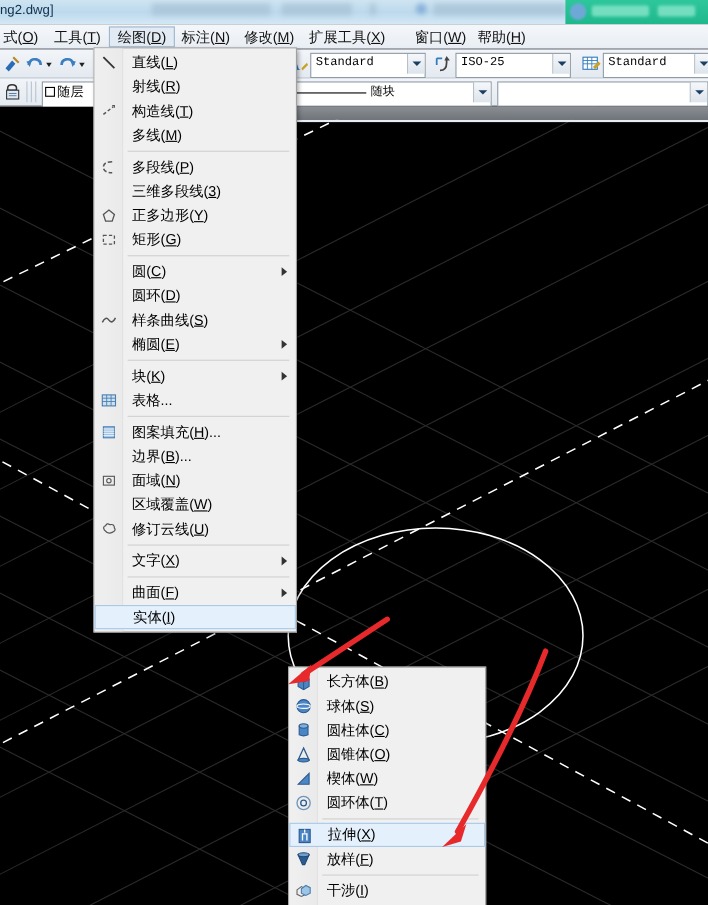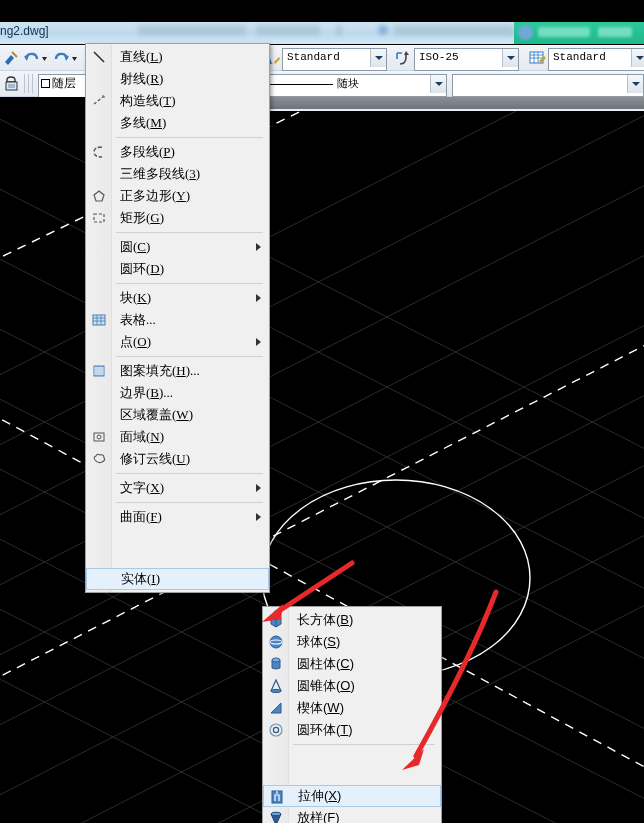--- a/index.html
+++ b/index.html
@@ -8,21 +8,20 @@
     overflow: hidden;
     font-family: "Liberation Sans", "DejaVu Sans", sans-serif;
   }
   #app { position: relative; width: 644px; height: 823px; background: #000; }
 
   
   .titlebar {
     position: absolute; left: 0; top: 0; width: 644px; height: 22px;
     background: linear-gradient(to bottom, #cfe4f2 0%, #bcd9ec 50%, #d4e8f6 100%);
     overflow: hidden;
-    margin-top: 22px;
   }
   .title-text {
     position: absolute; left: 0; top: 2px;
     font-size: 12px; color: #10314f; white-space: nowrap;
   }
   .tb-blur {
     position: absolute; top: 3px; height: 11px; border-radius: 2px;
     background: #9fb9cc; opacity: .55; filter: blur(2.2px);
   }
   .tb-green {
@@ -112,30 +111,30 @@
   }
   .menu-panel .gutter {
     position: absolute; left: 0; top: 0; bottom: 0; width: 26px;
     background: linear-gradient(to right,#f0f0f0,#eaeaea);
     border-right: 1px solid #e0e0e0;
   }
   .mrow {
     position: relative; height: 22px; line-height: 22px;
     padding-left: 34px; white-space: nowrap; cursor: default;
   }
-  .mrow.hl { background: #e4f0fb; border: 1px solid #a8c9e8; line-height:20px;margin-top:40px; }
+  .mrow.hl { background: #e4f0fb; border: 1px solid #a8c9e8; line-height:20px; }
   .mrow .sub {
     position: absolute; right: 8px; top: 7px;
     border-top: 4px solid transparent; border-bottom: 4px solid transparent;
     border-left: 5px solid #333;
   }
   .mrow .ico { position: absolute; left: 5px; top: 3px; width: 16px; height: 16px; }
   .msep { height: 1px; margin: 3px 6px 3px 30px; background: #d0d0d0; }
 
-  #drawmenu { left: 85px; top: 43px; width: 185px; padding: 2px 0; font-family: Liberation Serif, serif; }
+  #drawmenu { left: 85px; top: 43px; width: 185px; padding: 2px 0; }
   #solidmenu { left: 262px; top: 606px; width: 180px; padding: 2px 0; }
 
   u { text-decoration: underline; }
 
   
   .arrow-svg { position: absolute; left: 0; top: 0; pointer-events: none; }
 </style>
 </head>
 <body>
 
@@ -149,20 +148,30 @@
     <div class="tb-blur" style="left:394px; width:120px;"></div>
     <div class="tb-blur" style="left:522px; width:6px;"></div>
     <div class="tb-green">
       <div class="dot"></div>
       <div class="g1"></div>
       <div class="g2"></div>
     </div>
     <div class="title-text">ng2.dwg]</div>
   </div>
 
+  <div class="menubar">
+    <div class="menu-item" style="left:-4px;">式(<u>O</u>)</div>
+    <div class="menu-item" style="left:42px;">工具(<u>T</u>)</div>
+    <div class="menu-item active" style="left:99px;">绘图(<u>D</u>)</div>
+    <div class="menu-item" style="left:158px;">标注(<u>N</u>)</div>
+    <div class="menu-item" style="left:215px;">修改(<u>M</u>)</div>
+    <div class="menu-item" style="left:274px;">扩展工具(<u>X</u>)</div>
+    <div class="menu-item" style="left:370px;">窗口(<u>W</u>)</div>
+    <div class="menu-item" style="left:427px;">帮助(<u>H</u>)</div>
+  </div>
 
   <div class="toolbar-row" id="toolbar1">
     <svg class="tb-icon" style="left:2px;" viewBox="0 0 19 19">
       <path d="M3 13 L9 6 L12 9 L6 16 Z" fill="#2a6cb5"></path>
         <path d="M10 3 L15 8" stroke="#b58b2a" stroke-width="2"></path>
     </svg>
     <svg class="tb-icon" style="left:22px;" viewBox="0 0 19 19">
       <path d="M4 10 Q5 4 11 5 Q15 6 15 10" stroke="#3a7fc1" stroke-width="2.4" fill="none"></path>
       <path d="M2 7 L7 6 L5 12 Z" fill="#3a7fc1"></path>
     </svg>
@@ -314,58 +323,64 @@
     </div>
     <div class="msep"></div>
 
     <div class="mrow">
       <span>圆(<u>C</u>)</span>
       <span class="sub"></span>
     </div>
     <div class="mrow">
       <span>圆环(<u>D</u>)</span>
     </div>
+    <div class="mrow">
+      <svg class="ico" viewBox="0 0 16 16">
+          <path d="M2 10 Q5 4 8 8 Q11 12 14 6" stroke="#555" stroke-width="1.4" fill="none"></path>
+        </svg>
+      <span>样条曲线(<u>S</u>)</span>
+    </div>
+    <div class="mrow">
+      <span>椭圆(<u>E</u>)</span>
+      <span class="sub"></span>
+    </div>
     <div class="msep"></div>
 
     <div class="mrow">
       <span>块(<u>K</u>)</span>
       <span class="sub"></span>
     </div>
     <div class="mrow">
       <svg class="ico" viewBox="0 0 16 16">
         <rect x="2" y="3" width="12" height="10" fill="#cfe0f0" stroke="#4a7fae"></rect>
         <path d="M2 6 H14 M2 9 H14 M6 3 V13 M10 3 V13" stroke="#4a7fae" stroke-width=".8"></path>
       </svg>
       <span>表格...</span>
     </div>
-    <div class="mrow">
-      <span>点(<u>O</u>)</span>
-      <span class="sub"></span>
-    </div>
     <div class="msep"></div>
 
     <div class="mrow">
       <svg class="ico" viewBox="0 0 16 16">
         <rect x="3" y="3" width="10" height="10" fill="#9fc3e8" stroke="#4a7fae"></rect>
         <path d="M3 5 H13 M3 7 H13 M3 9 H13 M3 11 H13" stroke="#fff" stroke-width=".7"></path>
       </svg>
       <span>图案填充(<u>H</u>)...</span>
     </div>
     <div class="mrow">
       <span>边界(<u>B</u>)...</span>
     </div>
     <div class="mrow">
-      <span>区域覆盖(<u>W</u>)</span>
-    </div>
-    <div class="mrow">
       <svg class="ico" viewBox="0 0 16 16">
           <rect x="3" y="4" width="10" height="8" fill="none" stroke="#555"></rect>
           <circle cx="8" cy="8" r="2" fill="none" stroke="#555"></circle>
         </svg>
       <span>面域(<u>N</u>)</span>
+    </div>
+    <div class="mrow">
+      <span>区域覆盖(<u>W</u>)</span>
     </div>
     <div class="mrow">
       <svg class="ico" viewBox="0 0 16 16">
           <path d="M4 9 Q2 6 5 5 Q6 2 9 4 Q13 3 13 7 Q15 9 11 11 Q7 13 4 9 Z" fill="none" stroke="#555" stroke-width="1.1"></path>
         </svg>
       <span>修订云线(<u>U</u>)</span>
     </div>
     <div class="msep"></div>
 
     <div class="mrow">

